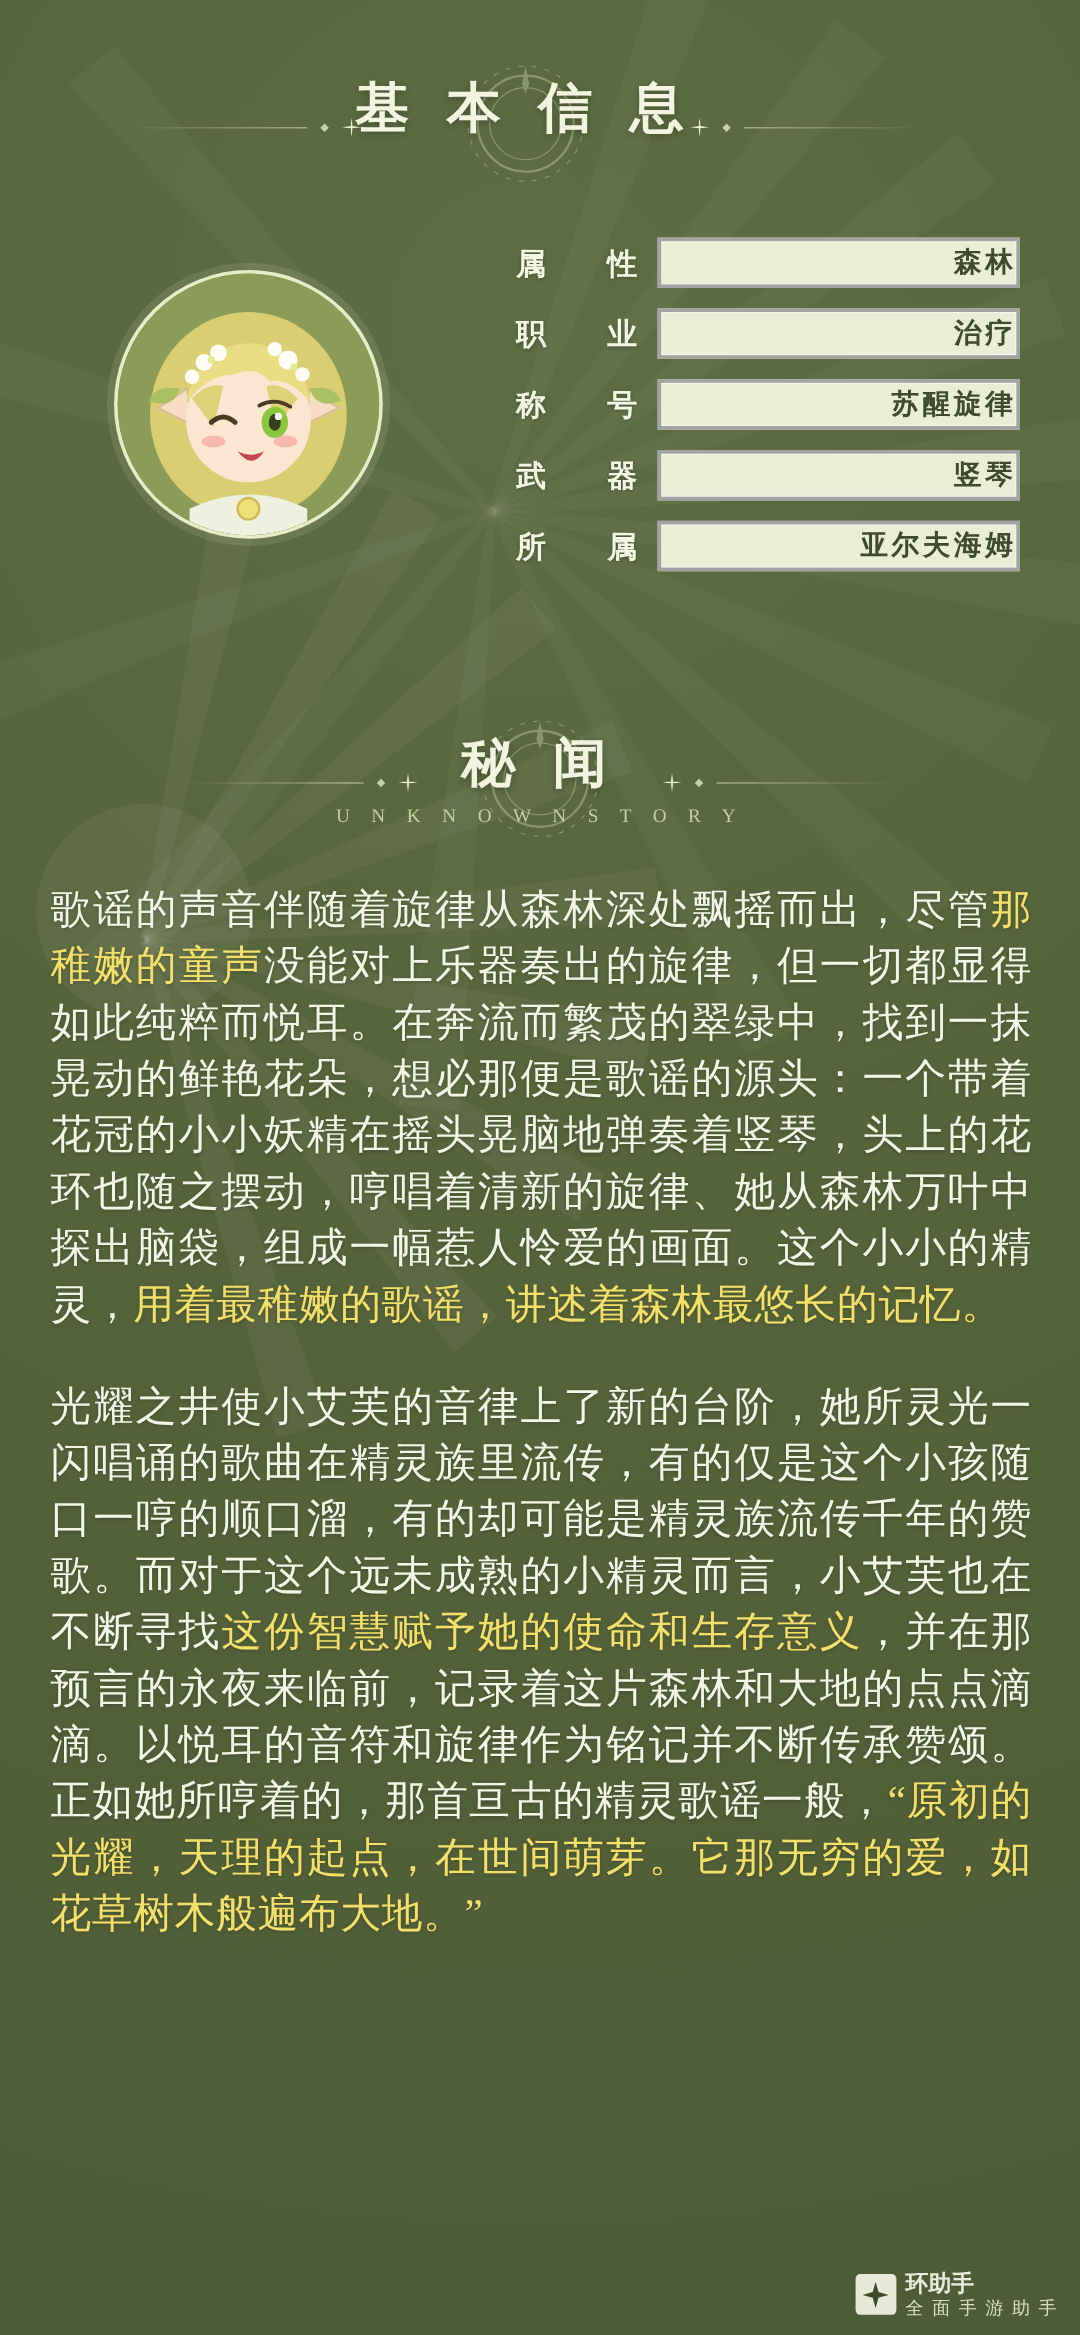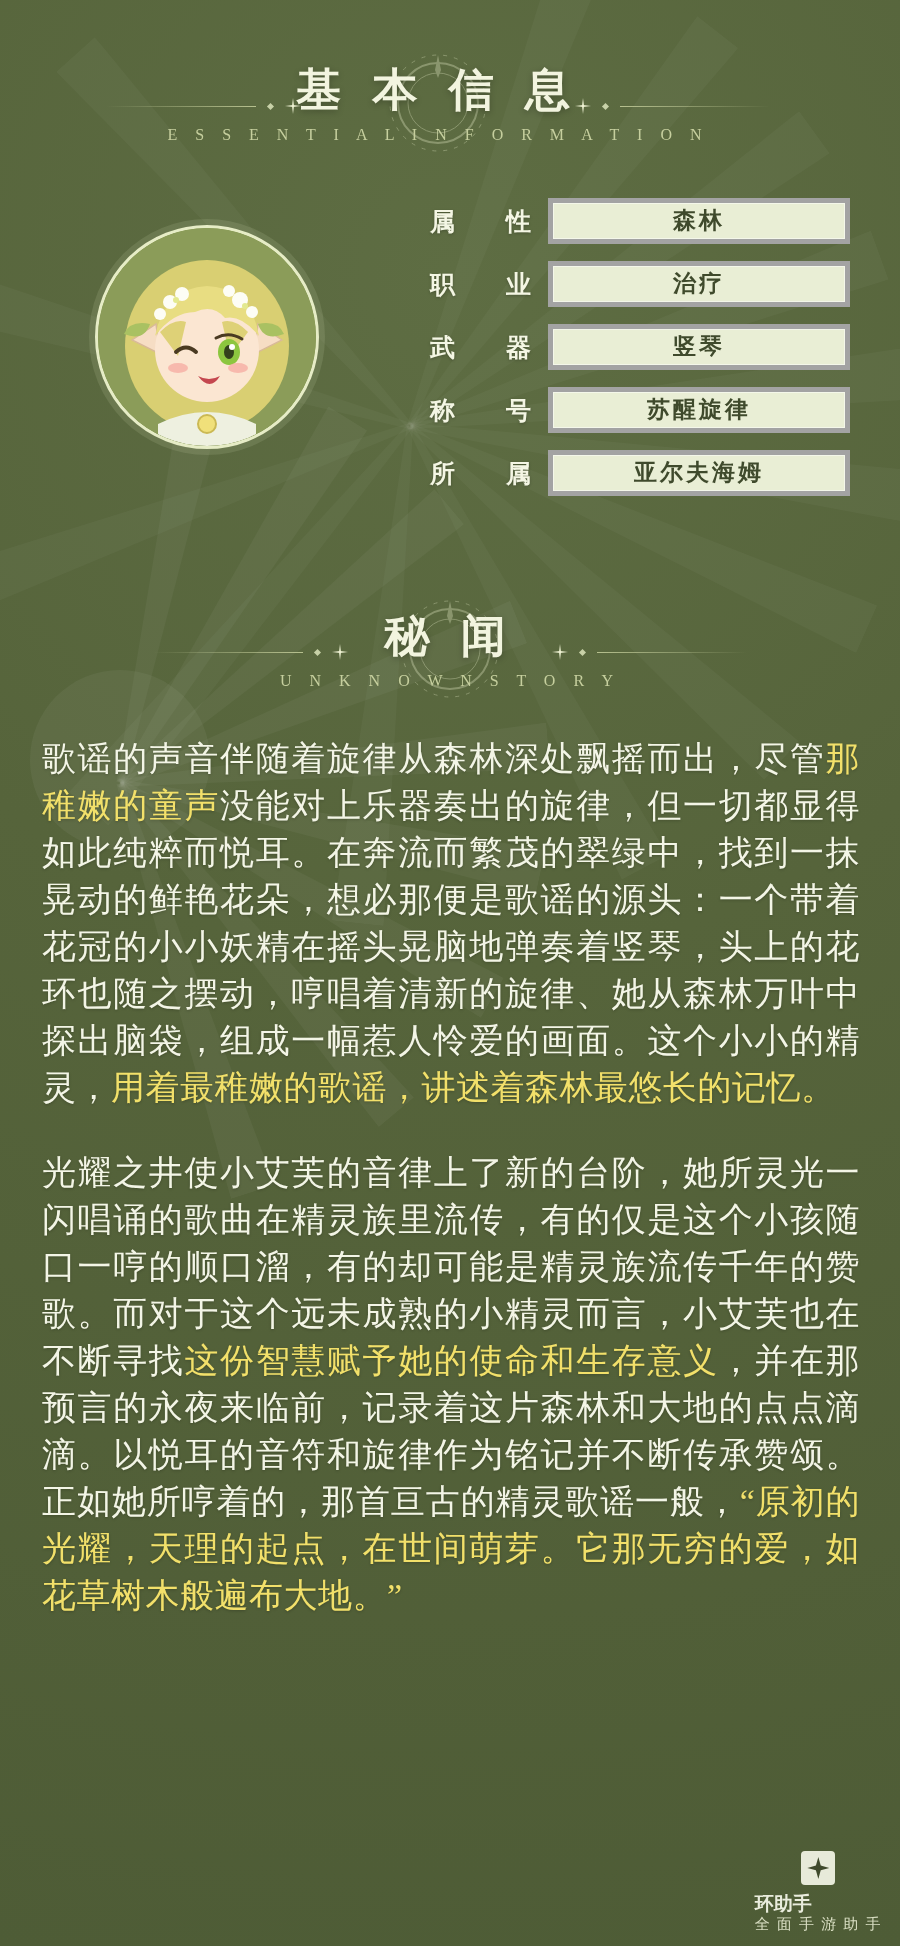--- a/index.html
+++ b/index.html
@@ -189,26 +189,26 @@
     letter-spacing: 1px;
     padding-right: 16px;
     box-sizing: border-box;
     text-shadow: 0 1px 3px rgba(0,0,0,.25);
   }
   .spec-value {
     flex: 1;
     height: 36px;
     line-height: 36px;
     background: #e9eed5;
-    border: 5px solid #a3a3a3;
+    border: 3px solid #a3a3a3;
     color: #3f4a2c;
     font-family: "Liberation Serif", serif;
     font-weight: bold;
     font-size: 23px;
-    text-align: center;
+    text-align: right;
     letter-spacing: 3px;
     box-shadow: inset 0 0 0 1px rgba(255,255,255,.5);
   }
   .spec-value.tight { letter-spacing: 1px; font-size: 21px; }
 
   
   .story {
     position: absolute;
     left: 42px;
     top: 735px;
@@ -230,21 +230,20 @@
   
   .watermark {
     position: absolute;
     right: 18px;
     bottom: 14px;
     display: flex;
     align-items: center;
     gap: 8px;
     z-index: 8;
     opacity: .95;
-    flex-direction: column;
   }
   .wm-logo {
     width: 34px; height: 34px;
     background: #f0f2e2;
     border-radius: 4px;
     position: relative;
   }
   .wm-logo:before {
     content: "";
     position: absolute; left: 50%; top: 50%;
@@ -313,21 +312,20 @@
   </div>
   <div class="emblem">
     <svg width="110" height="110" viewBox="0 0 110 110">
       <circle cx="55" cy="55" r="40" fill="none" stroke="#e8eec9" stroke-width="2"></circle>
       <circle cx="55" cy="55" r="30" fill="none" stroke="#e8eec9" stroke-width="1"></circle>
       <circle cx="55" cy="55" r="48" fill="none" stroke="#e8eec9" stroke-width="1" stroke-dasharray="4 7"></circle>
       <path d="M55 7 L58 22 L55 30 L52 22 Z" fill="#e8eec9"></path>
     </svg>
   </div>
   <div class="sec-title">基 本 信 息</div>
-  <div class="sec-sub">E S S E N T I A L   I N F O R M A T I O N</div>
 </div>
 
 <div class="info-area">
 
   <div class="portrait">
     <svg width="218" height="218" viewBox="0 0 218 218">
       <defs>
         <clipPath id="circ">
             <circle cx="109" cy="109" r="109"></circle>
           </clipPath>
@@ -382,26 +380,26 @@
   <div class="spec-list">
     <div class="spec-row">
       <div class="spec-label">属性</div>
       <div class="spec-value">森林</div>
     </div>
     <div class="spec-row">
       <div class="spec-label">职业</div>
       <div class="spec-value">治疗</div>
     </div>
     <div class="spec-row">
+      <div class="spec-label">称号</div>
+      <div class="spec-value">苏醒旋律</div>
+    </div>
+    <div class="spec-row">
       <div class="spec-label">武器</div>
       <div class="spec-value">竖琴</div>
-    </div>
-    <div class="spec-row">
-      <div class="spec-label">称号</div>
-      <div class="spec-value">苏醒旋律</div>
     </div>
     <div class="spec-row">
       <div class="spec-label">所属</div>
       <div class="spec-value">亚尔夫海姆</div>
     </div>
   </div>
 </div>
 
 <div class="section-head" style="position:absolute; left:0; top:608px; width:900px;">
   <div class="rule-row">

